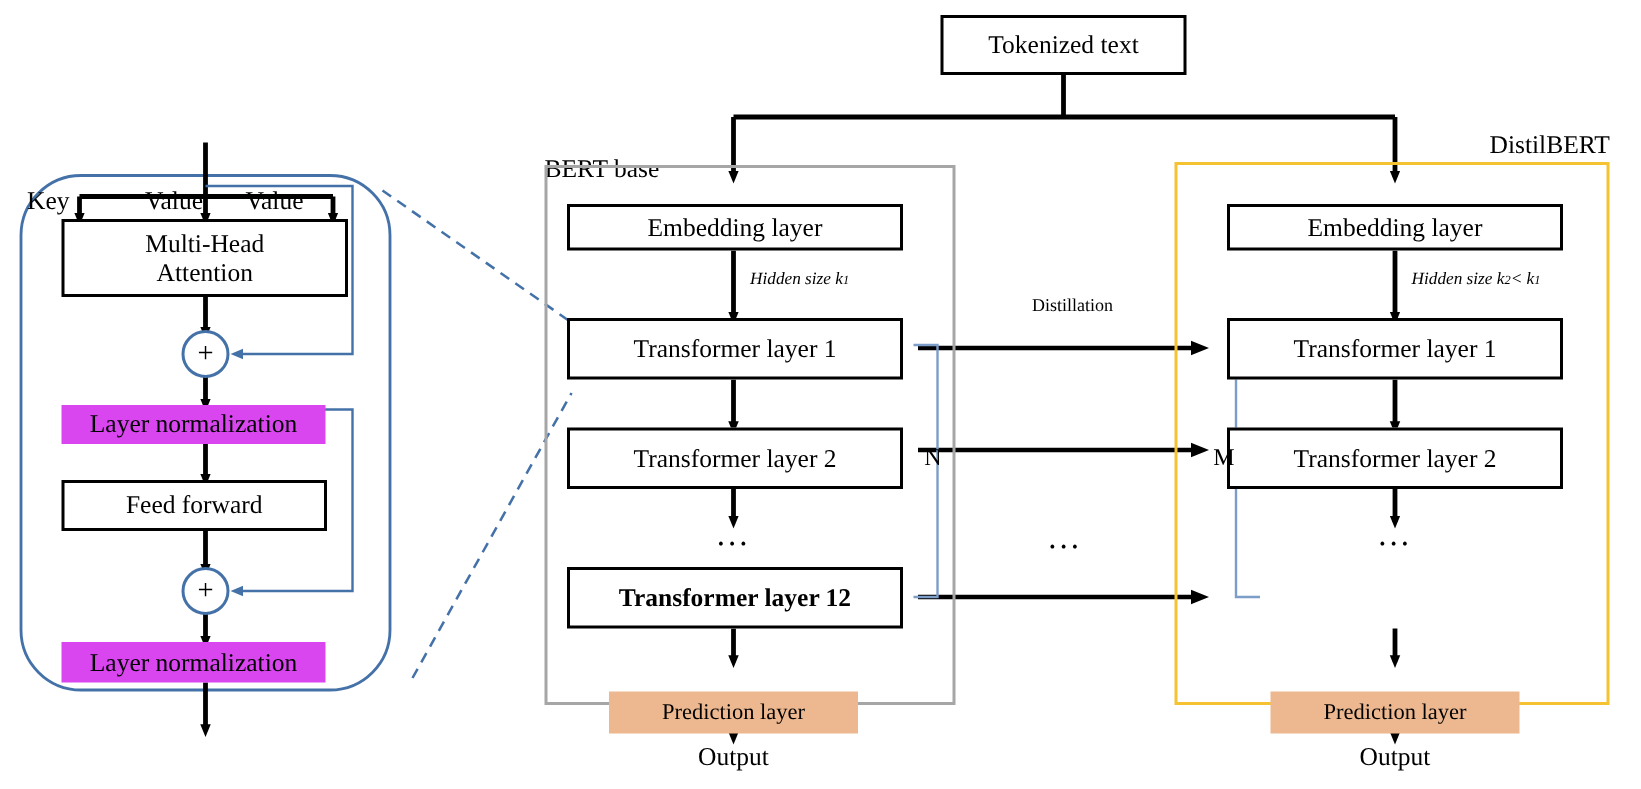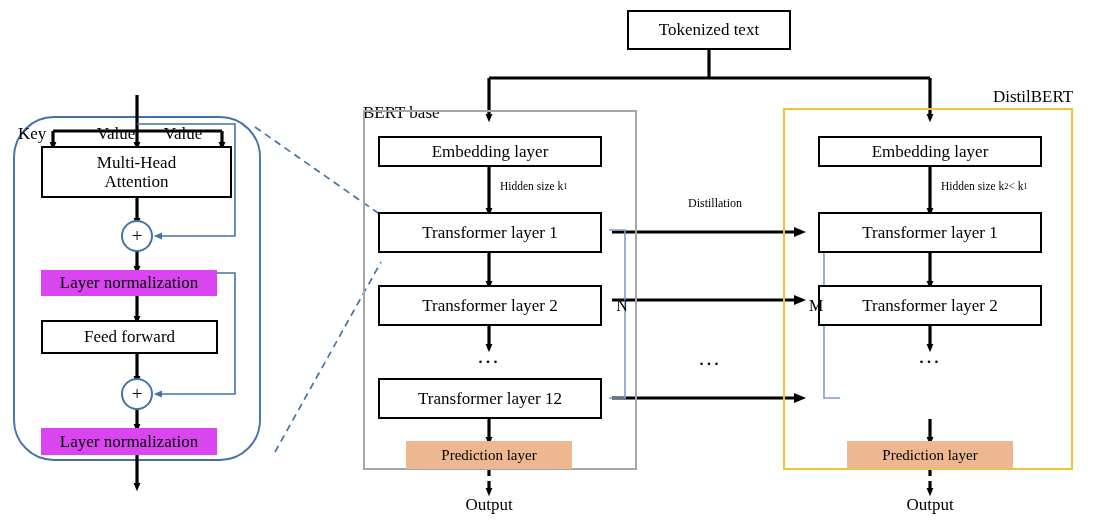--- a/index.html
+++ b/index.html
@@ -12,27 +12,27 @@
   svg.layer{position:absolute;left:0;top:0;width:1094px;height:526px;overflow:visible;}
 
   .nodebox{
     position:absolute;box-sizing:border-box;
     display:flex;align-items:center;justify-content:center;
     text-align:center;line-height:1.12;
     background:#ffffff;border:2px solid #000000;
     font-size:17px;white-space:pre-line;
   }
   .green{background:#d946ef;border:none;}
-  .orange{background:#edb88f;border:none;}
+  .orange{background:#edb88f;border:none;margin-top:20px;}
   .lbl{
     position:absolute;background:transparent;border:none;
     display:flex;align-items:center;justify-content:center;
     font-size:17px;white-space:nowrap;
   }
-  .lbl.small{font-size:11.5px;}
+  .lbl.small{font-size:11.5px;font-style:italic;}
   .lbl.sub sub{font-size:0.72em;}
   .dots{font-size:22px;letter-spacing:2px;line-height:1;}
   .panel{position:absolute;box-sizing:border-box;background:transparent;}
   .panel-grey{border:2.5px solid #a6a6a6;}
   .panel-gold{border:2.5px solid #f5c231;}
 </style>
 </head>
 <body>
 
 <div id="stage">
@@ -162,21 +162,21 @@
   <div class="nodebox" style="left:378px;top:212px;width:224px;height:41px;">
     <span>Transformer layer 1</span>
   </div>
 
   <div class="nodebox" style="left:378px;top:285px;width:224px;height:41px;">
     <span>Transformer layer  2</span>
   </div>
 
   <div class="lbl dots" style="left:469px;top:346px;width:40px;height:20px;">...</div>
 
-  <div class="nodebox" style="left:378px;top:378px;width:224px;height:41px;">
+  <div class="nodebox" style="left:378px;top:378px;width:224px;height:41px;font-weight:bold;">
     <span>Transformer layer  12</span>
   </div>
 
   <div class="nodebox orange" style="left:406px;top:441px;width:166px;height:28px;font-size:15px;">
     <span>Prediction layer</span>
   </div>
 
   <div class="lbl" style="left:449px;top:494px;width:80px;height:22px;">Output</div>
 
   <div class="lbl" style="left:613px;top:296px;width:18px;height:20px;font-size:16px;">N</div>

